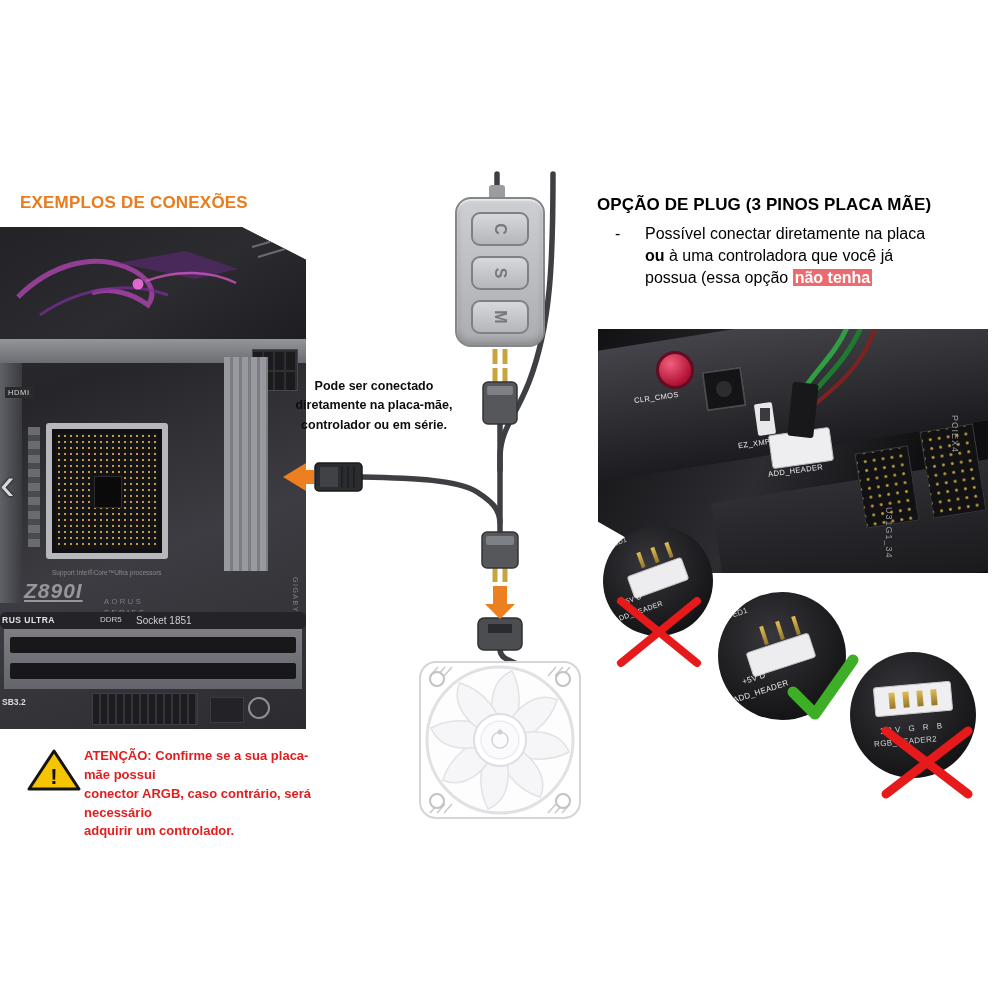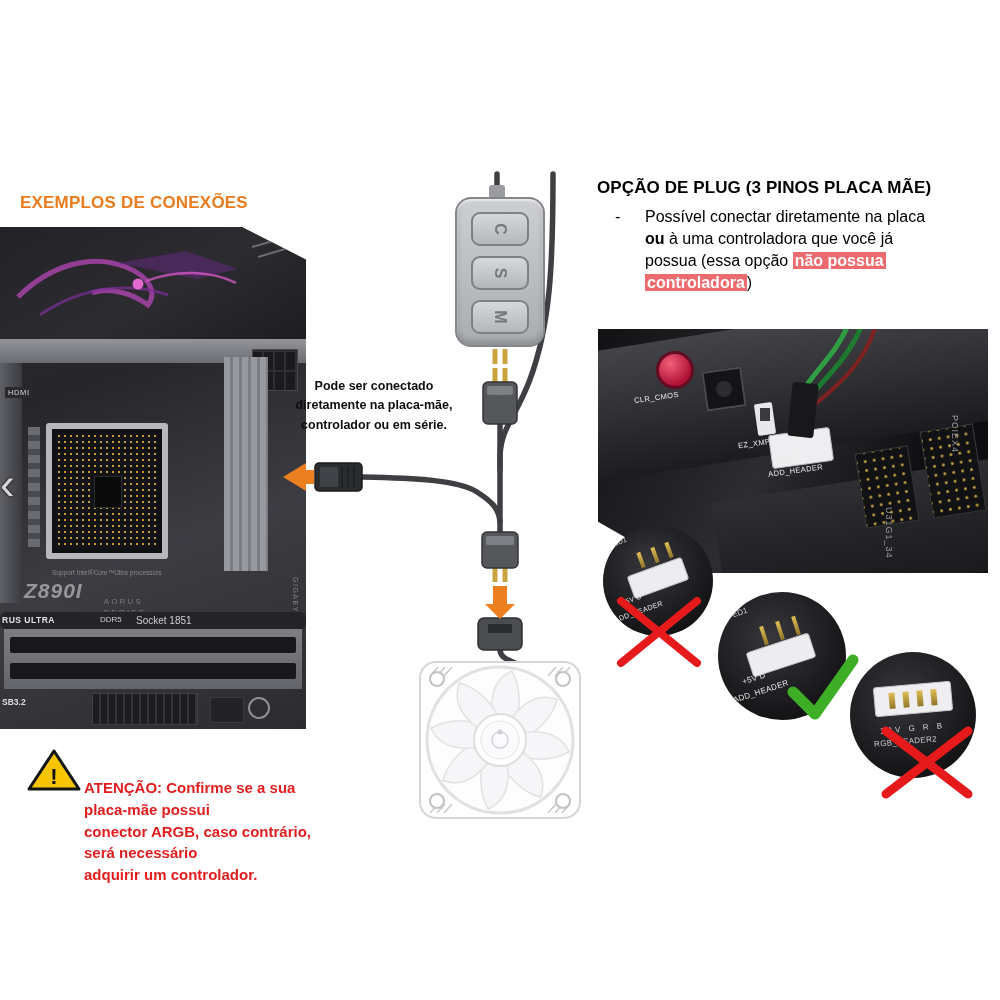--- a/index.html
+++ b/index.html
@@ -20,33 +20,33 @@
   .label-hdmi{left:5px;top:160px;font-size:7.5px;color:#d6d7da;letter-spacing:.6px;background:#2a2a2d;padding:1px 3px;}
   .socket{left:46px;top:196px;width:122px;height:136px;border:6px solid #b6b8bb;border-radius:3px;background:#101012;}
   .socket-pins{position:absolute;left:4px;top:4px;right:4px;bottom:4px;background:#141416;
         background-image:radial-gradient(#c59d3e 1px,transparent 1.4px);background-size:6px 6px;}
   .socket-core{position:absolute;left:38%;top:38%;width:26%;height:26%;background:#0a0a0b;border:1px solid #2c2c2e;}
   .band{left:0;top:385px;width:306px;height:17px;background:#242428;border-radius:6px;}
   .band span{position:absolute;top:3px;}
   .band-ultra{left:2px;font-size:8.5px;font-weight:bold;color:#e2e2e4;letter-spacing:.5px;}
   .band-ddr5{left:100px;font-size:8px;color:#cfcfd2;}
   .band-socket{left:136px;font-size:10px;color:#cfcfd2;}
-  .model{left:24px;top:352px;font-size:21px;font-weight:bold;font-style:italic;color:#96979b;letter-spacing:1px;}
+  .model{left:24px;top:352px;font-size:21px;font-weight:bold;font-style:italic;color:#96979b;letter-spacing:1px;text-decoration:underline;}
   .series{left:104px;top:356px;width:56px;font-size:7.5px;color:#7e7f84;letter-spacing:2.5px;line-height:1.5;margin-top:13px;}
   .support{left:52px;top:342px;font-size:6.5px;color:#88898d;}
   .gigabyte{left:299px;top:350px;font-size:7px;color:#808187;letter-spacing:1.5px;transform:rotate(90deg);transform-origin:left top;}
   .ram-area{left:4px;top:402px;width:298px;height:60px;background:linear-gradient(#7d7e83,#64656a);}
   .ram-slot{position:absolute;left:6px;width:286px;height:16px;background:#18181a;border-radius:2px;}
   .usb-label{left:2px;top:470px;font-size:8.5px;font-weight:bold;color:#dcdcde;}
 
   
   .chev{left:0;top:462px;font-size:44px;line-height:1;color:#d8d8db;text-shadow:0 0 3px #000;cursor:pointer;}
 
   
-  .warn-text{left:84px;top:777px;width:232px;font-size:15px;font-weight:bold;color:#E11D1D;line-height:1.45;}
+  .warn-text{left:84px;top:747px;width:232px;font-size:13px;font-weight:bold;color:#E11D1D;line-height:1.45;}
 
   
   .note{left:284px;top:377px;width:180px;text-align:center;font-size:12.5px;font-weight:bold;color:#0d0d0d;line-height:1.55;}
 
   
   .controller{left:455px;top:197px;width:90px;height:150px;border-radius:16px;
         background:linear-gradient(180deg,#cdcfd3,#aaacb0);border:2px solid #84868a;
         box-shadow:inset 0 2px 2px rgba(255,255,255,.6),inset 0 -4px 6px rgba(0,0,0,.18);
         display:flex;flex-direction:column;align-items:center;gap:10px;padding-top:13px;}
   .ctl-btn{width:58px;height:34px;border-radius:9px;background:linear-gradient(180deg,#d6d8db,#b4b6ba);
@@ -203,29 +203,28 @@
         <span>M</span>
       </div>
   </div>
 
   <div class="abs note">
     <div>Pode ser conectado</div>
     <div>diretamente na placa-mãe,</div>
     <div>controlador ou em série.</div>
   </div>
 
-  <div class="abs" style="left:597px;top:178px;width:392px;">
+  <div class="abs" style="left:597px;top:195px;width:392px;">
     <div class="r-head">OPÇÃO DE PLUG (3 PINOS PLACA MÃE)</div>
     <div class="bullet-row">
       <div class="bullet-dash">-</div>
       <div>
         <div><span>Possível conectar diretamente na placa</span></div>
         <div><b>ou</b><span> à uma controladora que você já</span></div>
-        <div><span>possua (essa opção </span><span class="hl">não possua</span></div>
-        <div><span class="hl">controladora</span><span>)</span></div>
+        <div><span>possua (essa opção </span><span class="hl">não tenha</span></div>
       </div>
     </div>
   </div>
 
   <div class="abs photo">
     <div class="abs" style="left:-30px;top:-10px;width:470px;height:130px;background:linear-gradient(180deg,#434349,#1c1c20);transform:rotate(-9deg);"></div>
     <div class="abs" style="left:120px;top:150px;width:300px;height:110px;background:linear-gradient(180deg,#2e2e33,#1a1a1d);transform:rotate(-9deg);"></div>
     <svg class="abs" style="left:0;top:0;" width="390" height="244" viewBox="0 0 390 244">
       <path d="M250,-4 C238,26 214,44 204,64" stroke="#2F9E43" stroke-width="5" fill="none"></path>
       <path d="M264,-4 C250,30 226,50 210,70" stroke="#1E7A2E" stroke-width="5" fill="none"></path>

